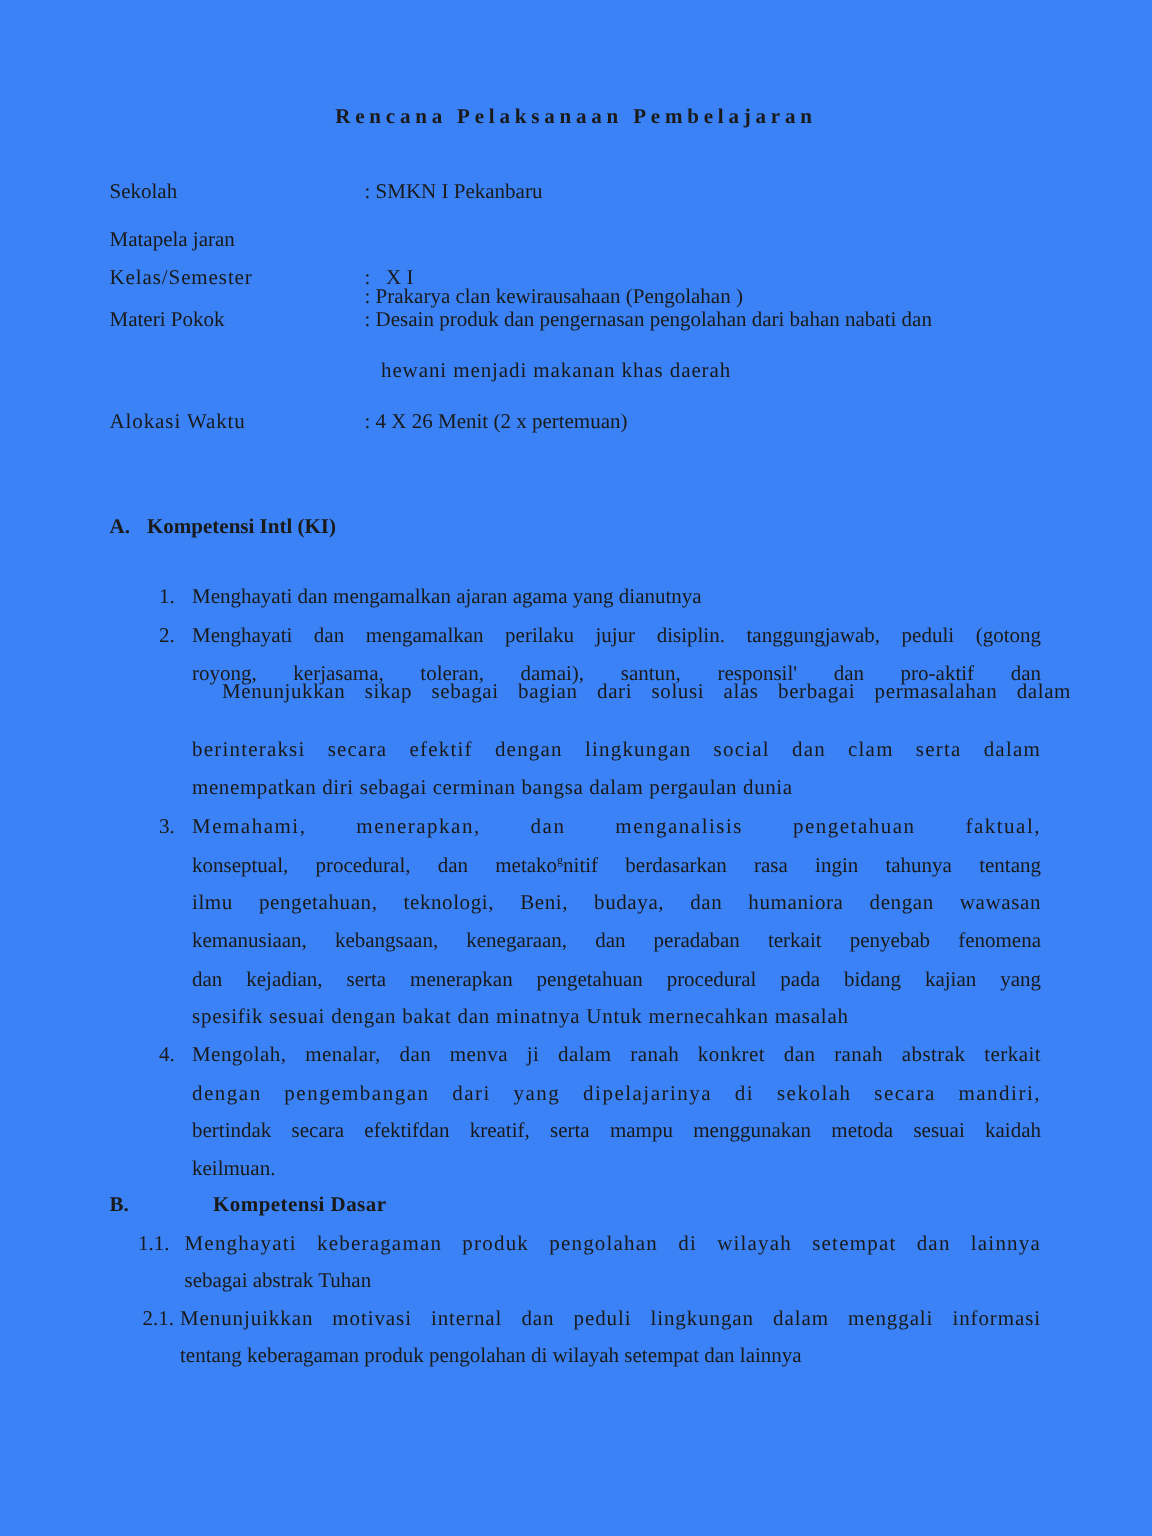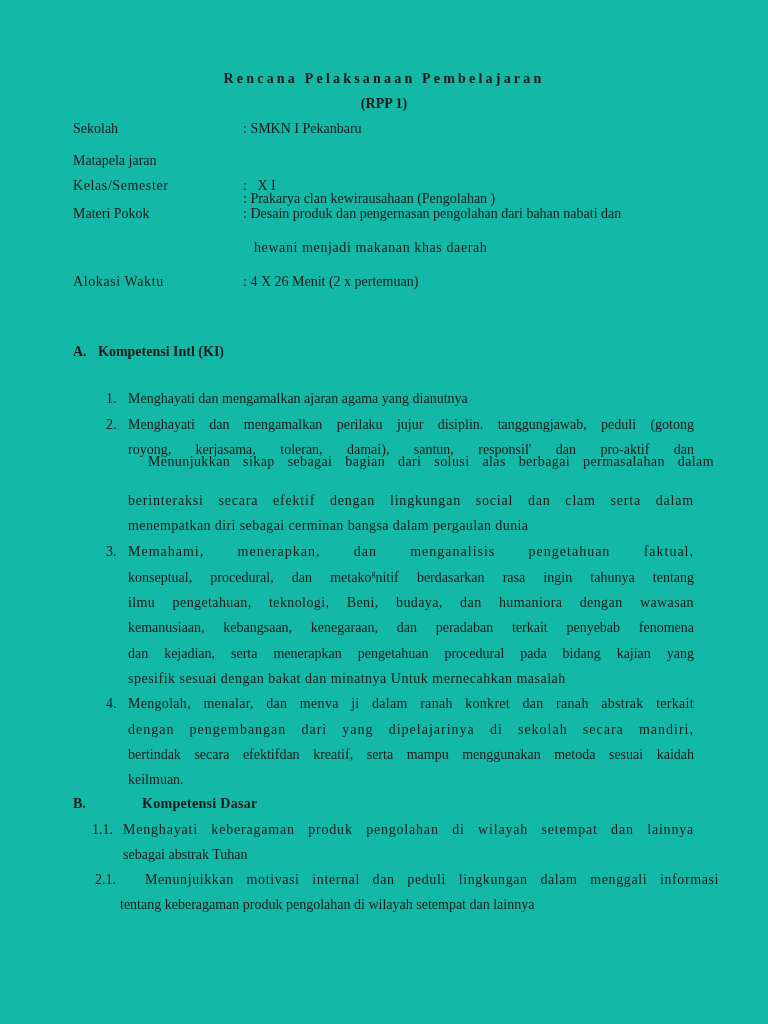--- a/index.html
+++ b/index.html
@@ -13,21 +13,21 @@
       position: relative;
       overflow: hidden;
       font-family: "Liberation Serif", "DejaVu Serif", serif;
       color: #1a1a1a;
       font-size: 14px;
     }
     .page {
       position: absolute;
       left: 0; top: 0;
       width: 768px; height: 1024px;
-      background: #14b8a6;
+      background: #3b82f6;
     }
     .abs { position: absolute; white-space: nowrap; }
 
     .title {
       left: 0; width: 768px; top: 71px;
       text-align: center;
       font-weight: bold;
       font-size: 14px;
       letter-spacing: 3.2px;
     }
@@ -64,23 +64,20 @@
       white-space: nowrap;
       font-size: 14px;
     }
   </style>
 </head>
 <body>
 
 <div class="page">
 
   <div class="abs title">Rencana Pelaksanaan Pembelajaran</div>
-  <div class="abs subtitle" style="top:96px;">
-    <span style="margin-left:0;">(RPP 1)</span>
-  </div>
 
   <div>
     <div class="abs info-label" style="top:121px;">Sekolah</div>
     <div class="abs info-value" style="top:121px;">: SMKN I Pekanbaru</div>
 
     <div class="abs info-label" style="top:153px;">Matapela jaran</div>
     <div class="abs info-value" style="top:153px;margin-top:38px;">: Prakarya clan kewirausahaan (Pengolahan )</div>
 
     <div class="abs info-label spaced" style="top:178px;text-align:right;">Kelas/Semester</div>
     <div class="abs info-value" style="top:178px; white-space:pre;">:   X I</div>
@@ -136,17 +133,17 @@
   </div>
 
   <div>
     <span class="plain list-num" style="left:92px; top:822px;">1.1.</span>
     <div class="just" style="left:123px; top:822px; width:571px; letter-spacing:0.8px;">Menghayati keberagaman produk pengolahan di wilayah setempat dan lainnya</div>
     <span class="plain" style="left:123px; top:847px;">sebagai abstrak Tuhan</span>
   </div>
 
   <div>
     <span class="plain list-num" style="left:95px; top:872px;">2.1.</span>
-    <div class="just" style="left:120px; top:872px; width:574px; letter-spacing:0.6px;margin-left:25px;">Menunjuikkan motivasi internal dan peduli lingkungan dalam menggali informasi</div>
+    <div class="just" style="left:120px; top:872px; width:574px; letter-spacing:0.6px;">Menunjuikkan motivasi internal dan peduli lingkungan dalam menggali informasi</div>
     <span class="plain" style="left:120px; top:897px;">tentang keberagaman produk pengolahan di wilayah setempat dan lainnya</span>
   </div>
 
 </div>
 
 </body></html>

